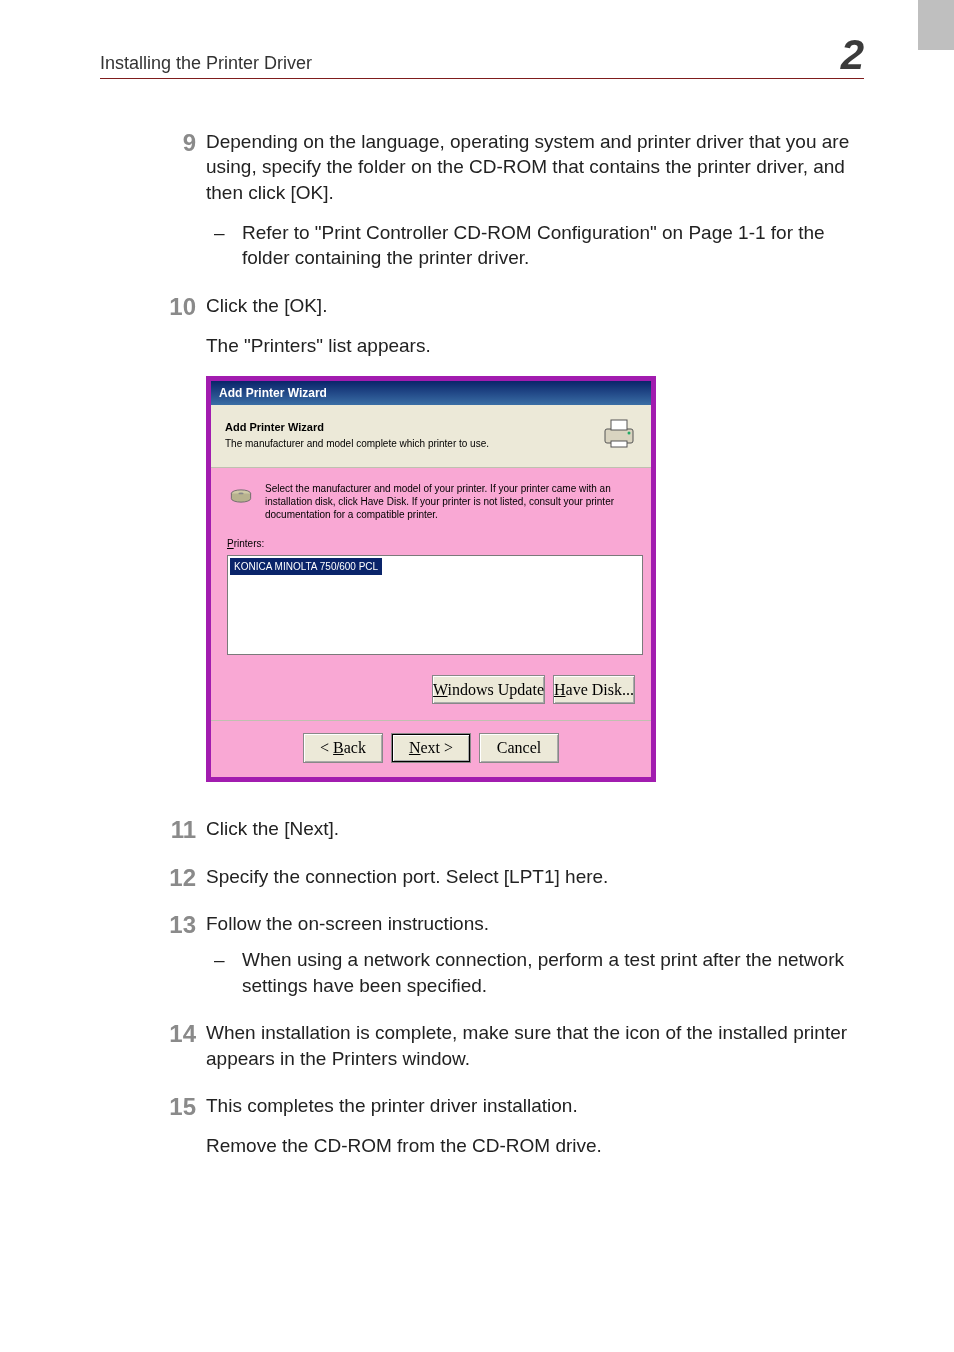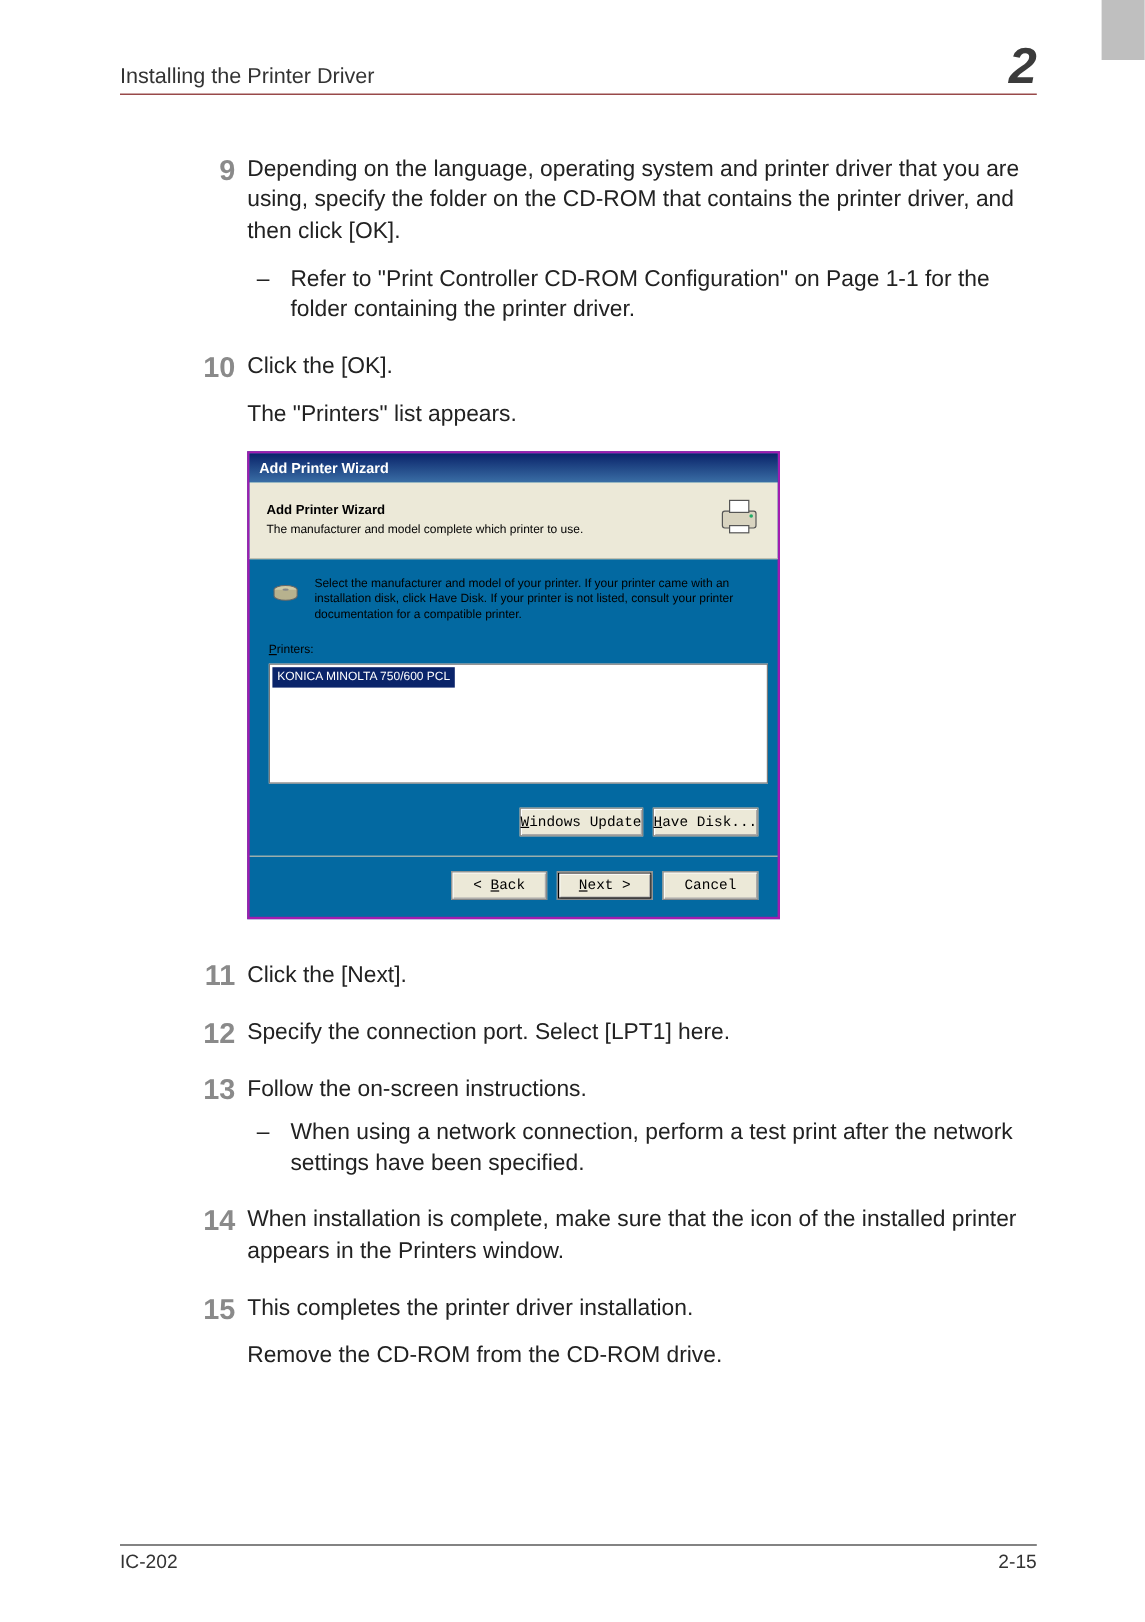--- a/index.html
+++ b/index.html
@@ -85,25 +85,25 @@
     position: absolute;
     left: -28px;
     top: 0;
   }
   
   .dialog-wrap {
     margin: 18px 0 34px 0;
   }
   .dialog {
     width: 440px;
-    border: 2px solid #a21caf;
+    border: 5px solid #a21caf;
     font-family: Tahoma, Arial, sans-serif;
     font-size: 11px;
     color: #000;
-    background: #0369a1;
+    background: #f9a8d4;
   }
   .dlg-titlebar {
     background: linear-gradient(#0a246a, #3a6ea5);
     color: #fff;
     font-weight: 700;
     padding: 4px 8px;
     font-size: 12px;
     display:flex;
     justify-content:space-between;
     align-items:center;
@@ -141,27 +141,27 @@
   }
   .dlg-btn-row1 {
     display:flex;
     justify-content:flex-end;
     gap:8px;
     padding: 14px 16px 4px 16px;
   }
   .dlg-divider { border-top: 1px solid #c0c0b0; margin: 12px 0 0 0; }
   .dlg-btn-row2 {
     display:flex;
-    justify-content:flex-end;
+    justify-content:center;
     gap:8px;
     padding: 12px 16px 14px 16px;
   }
   .win-btn {
-    font-family: Liberation Mono, monospace;
-    font-size: 12px;
+    font-family: Liberation Serif, serif;
+    font-size: 16px;
     background: #ece9d8;
     border: 1px solid #888;
     padding: 3px 0;
     min-width: 78px;
     text-align: center;
     box-shadow: inset 1px 1px 0 #fff, inset -1px -1px 0 #aaa;
   }
   .win-btn.default {
     box-shadow: inset 0 0 0 1px #000, inset 2px 2px 0 #fff, inset -2px -2px 0 #aaa;
   }
@@ -297,17 +297,13 @@
     <div class="step">
       <div class="step-num">15</div>
       <div class="step-content">
         <p>This completes the printer driver installation.</p>
         <p>Remove the CD-ROM from the CD-ROM drive.</p>
       </div>
     </div>
 
   </div>
 
-  <div class="footer">
-    <span>IC-202</span>
-    <span>2-15</span>
-  </div>
 </div>
 
 </body></html>

